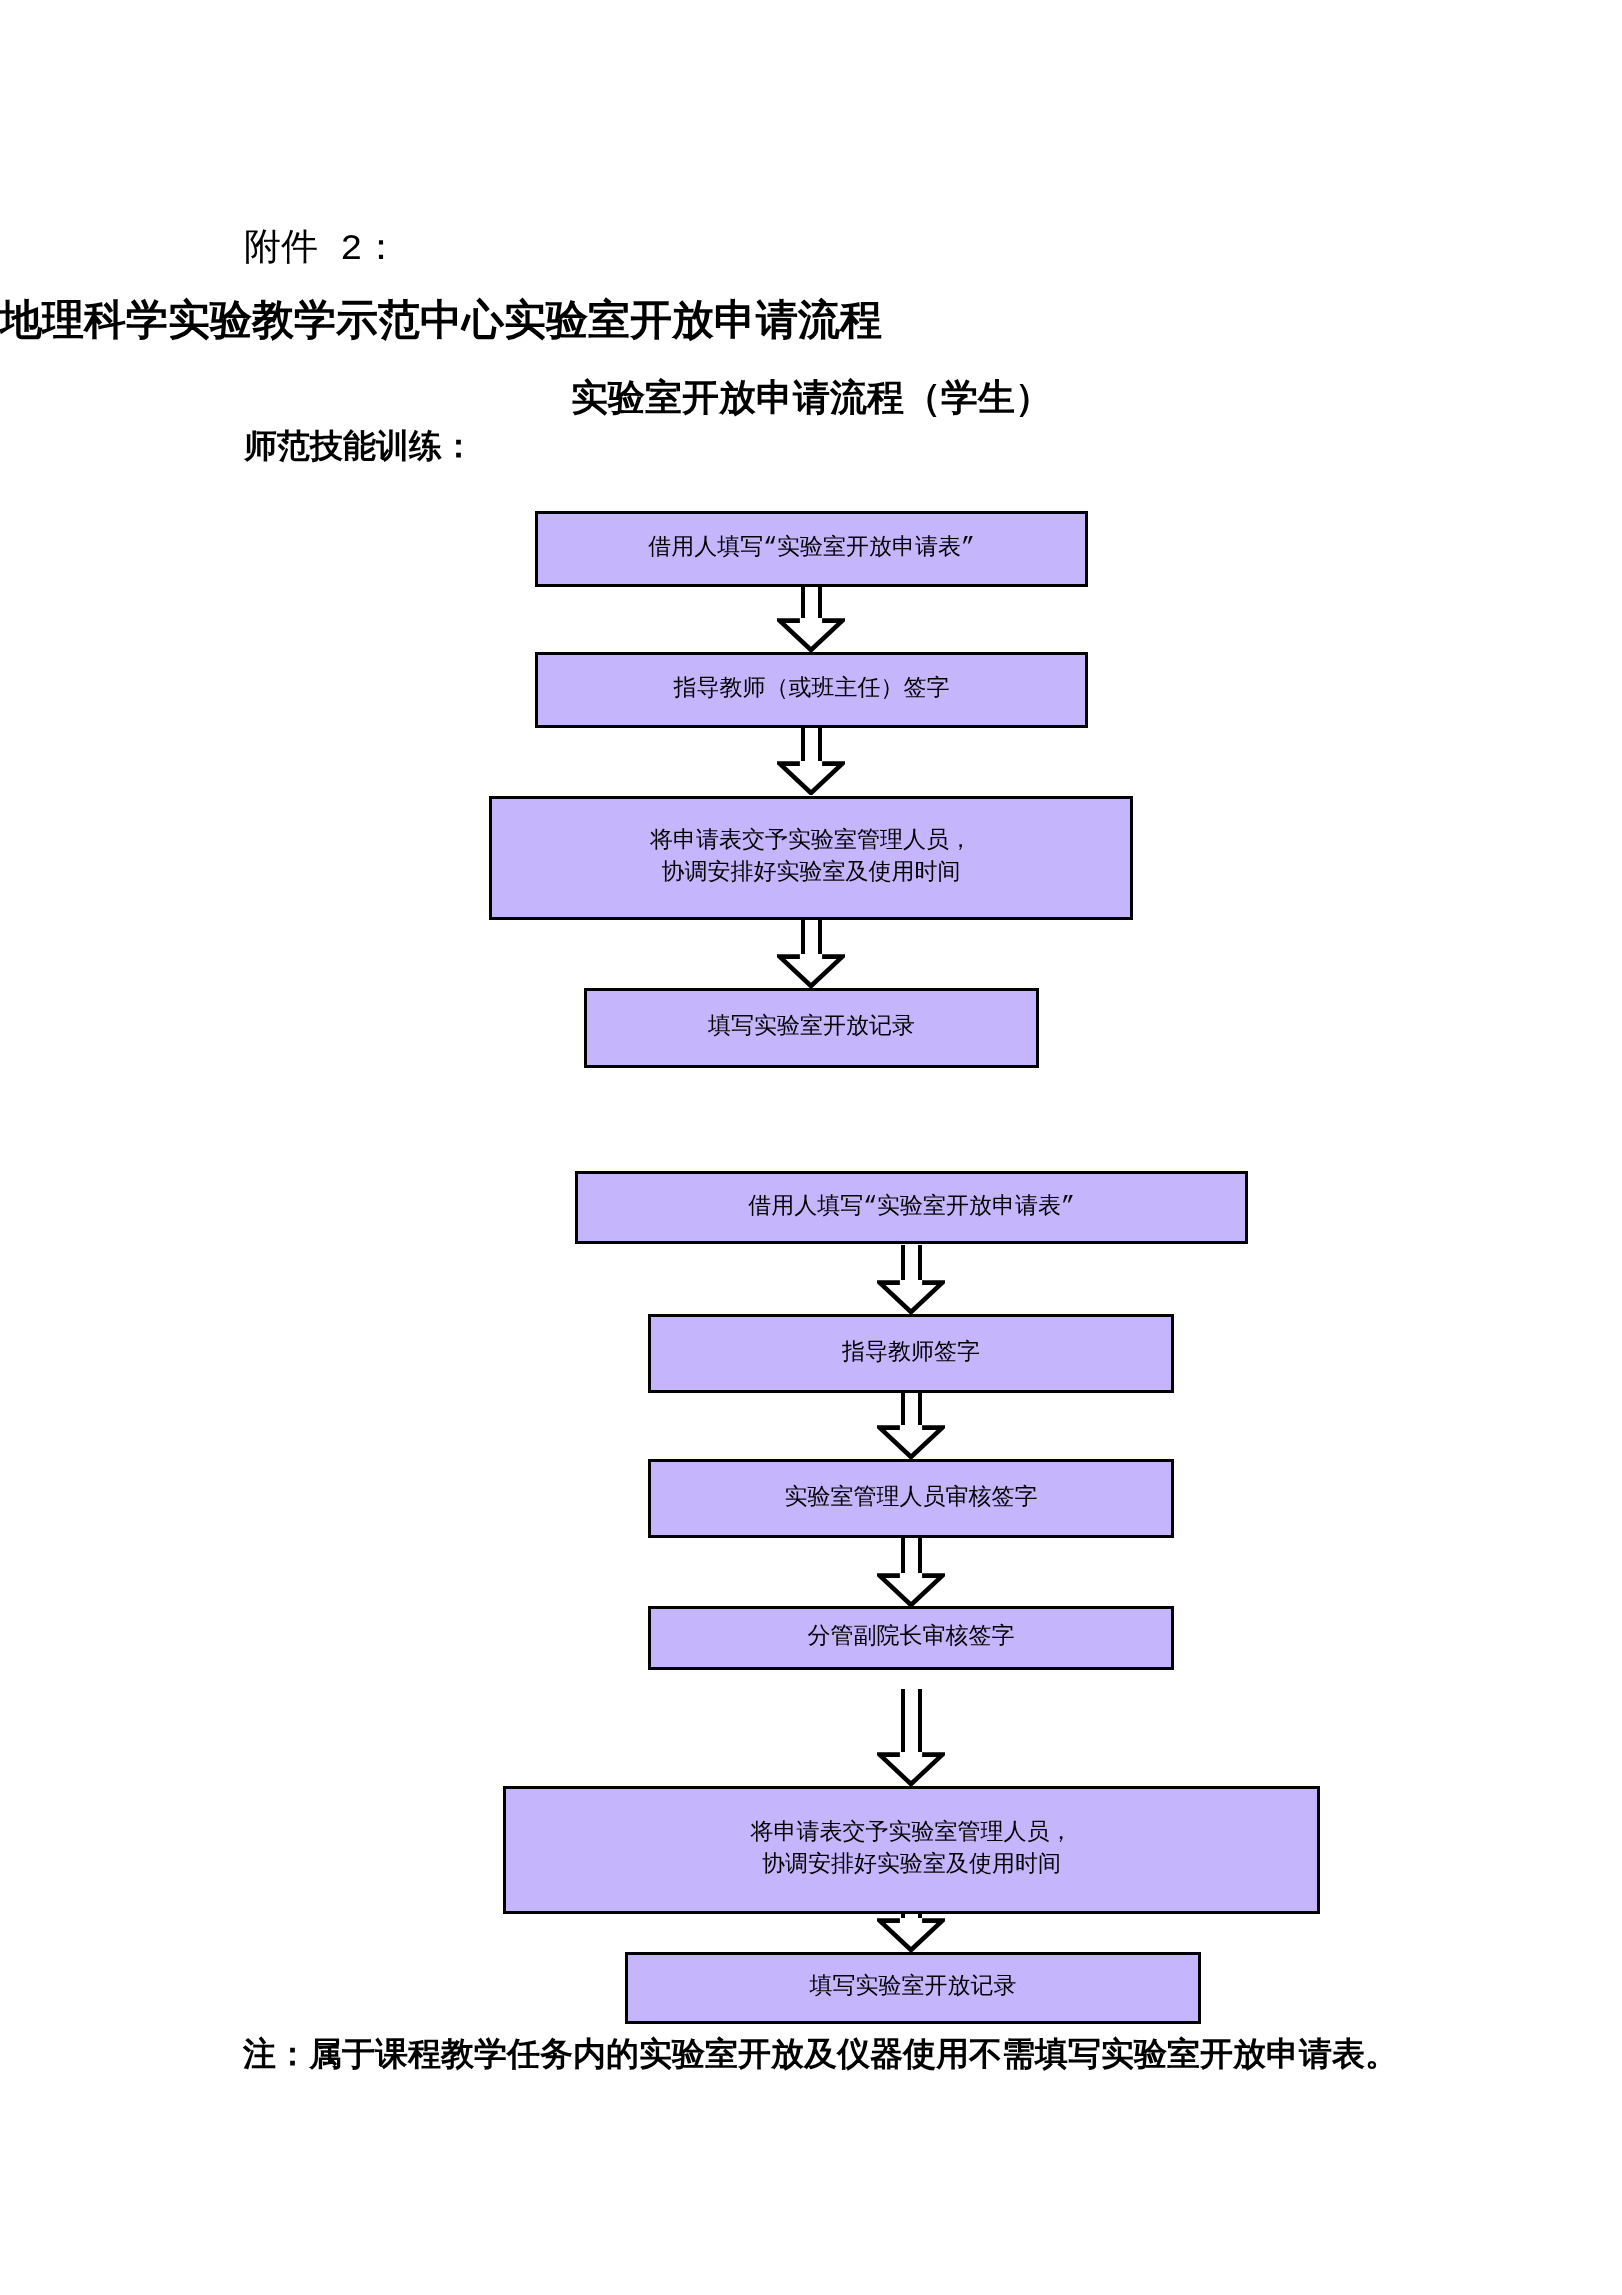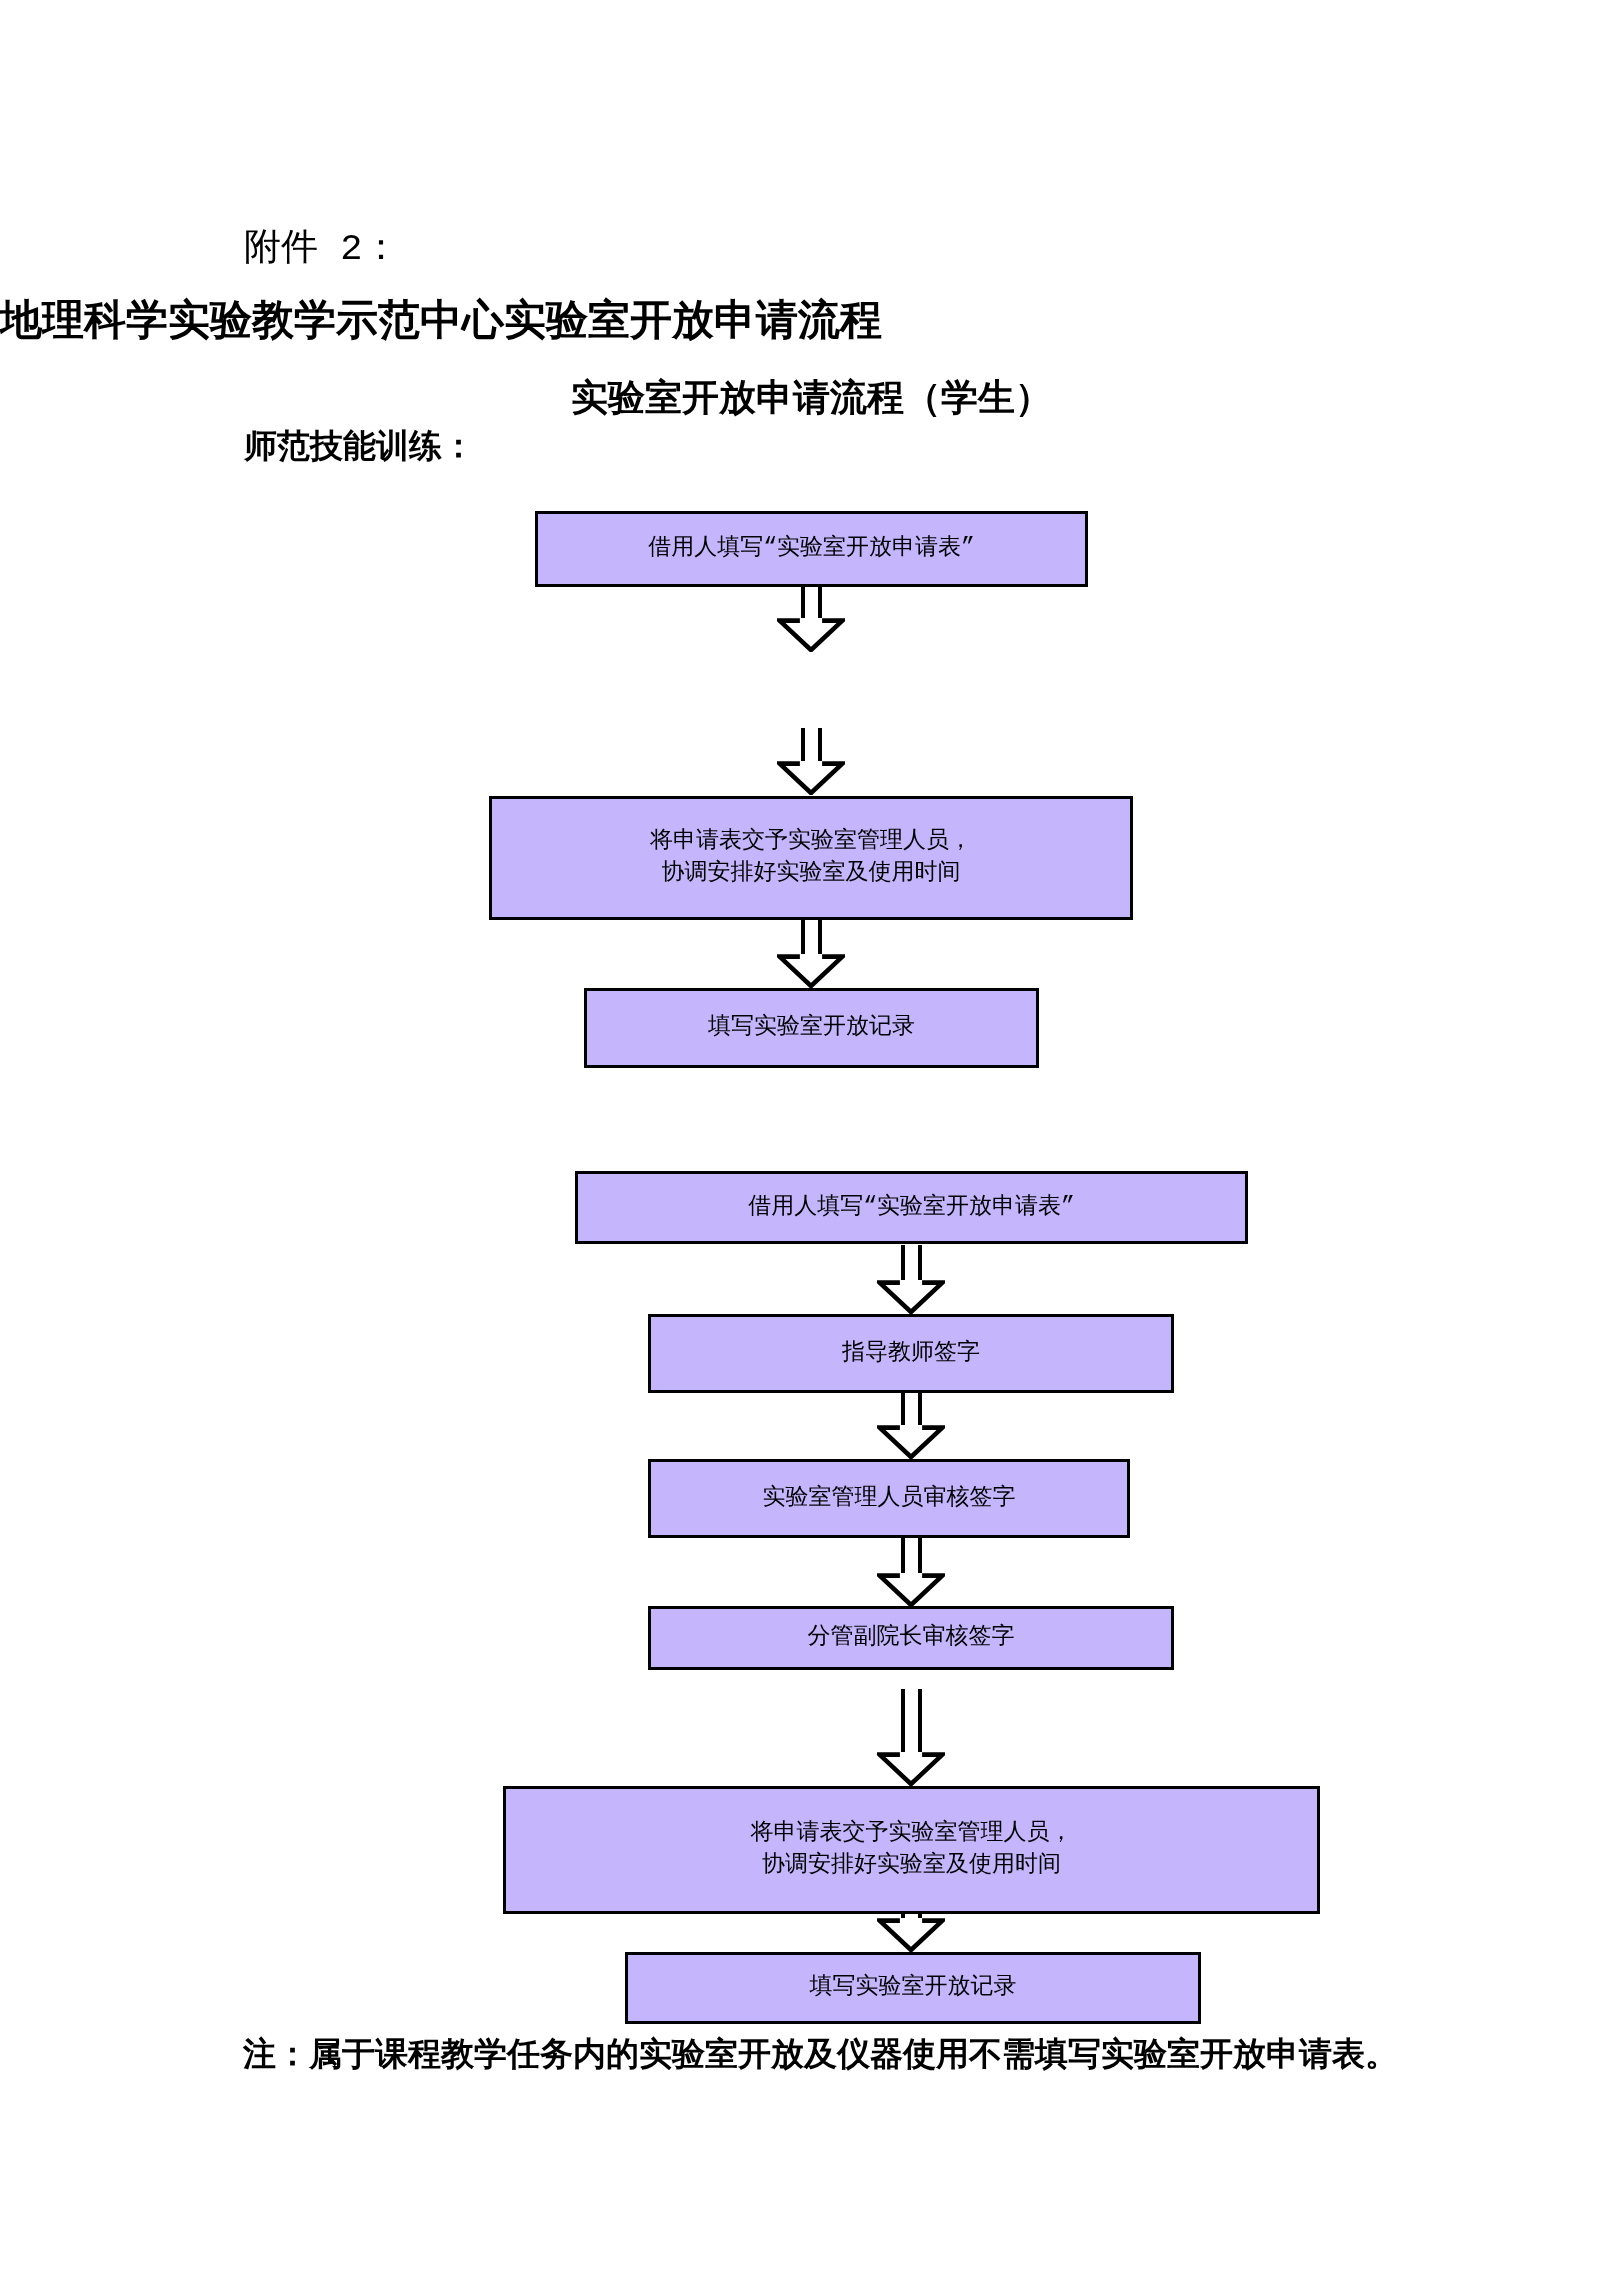--- a/index.html
+++ b/index.html
@@ -23,21 +23,21 @@
     text-align:center;font-size:23px;line-height:1.38;
   }
   
   .f1-b1{left:535px; top:511px;  width:553px;  height:76px;}
   .f1-b2{left:535px; top:652px;  width:553px;  height:76px;}
   .f1-b3{left:489px; top:796px; width:644px;  height:124px;}
   .f1-b4{left:584px; top:988px; width:455px;  height:80px;}
   
   .f2-b1{left:575px; top:1171px; width:673px; height:73px;}
   .f2-b2{left:648px; top:1314px; width:526px;  height:79px;}
-  .f2-b3{left:648px; top:1459px; width:482px;  height:79px;}
+  .f2-b3{left:648px; top:1459px; width:526px;  height:79px;}
   .f2-b4{left:648px; top:1606px; width:526px;  height:64px;}
   .f2-b5{left:503px; top:1786px; width:817px; height:128px;}
   .f2-b6{left:625px; top:1952px; width:576px;  height:72px;}
 
   .arrow{position:absolute;width:68px;display:flex;flex-direction:column;align-items:center;}
   .arrow .shaft{flex:1 1 auto;width:13px;border-left:4.6px solid #000;border-right:4.6px solid #000;}
   .arrow .head{flex:0 0 auto;width:68px;height:34px;display:block;}
   .a1{left:777px;top:587px; height:65px;}
   .a2{left:777px;top:728px;height:67px;}
   .a3{left:777px;top:919px;height:69px;}
@@ -59,20 +59,23 @@
   <div class="section-label lbl1">师范技能训练：</div>
 
   <div class="box f1-b1">
     <div>借用人填写“实验室开放申请表”</div>
   </div>
   <div class="arrow a1">
     <div class="shaft"></div>
     <svg class="head" viewBox="0 0 104 52">
         <path d="M35,4 H4 L52,49 L100,4 H69" fill="none" stroke="#000" stroke-width="7"></path>
       </svg>
+  </div>
+  <div class="box f1-b2">
+    <div>指导教师（或班主任）签字</div>
   </div>
   <div class="arrow a2">
     <div class="shaft"></div>
     <svg class="head" viewBox="0 0 104 52">
         <path d="M35,4 H4 L52,49 L100,4 H69" fill="none" stroke="#000" stroke-width="7"></path>
       </svg>
   </div>
   <div class="box f1-b3">
     <div>将申请表交予实验室管理人员，</div>
     <div>协调安排好实验室及使用时间</div>

